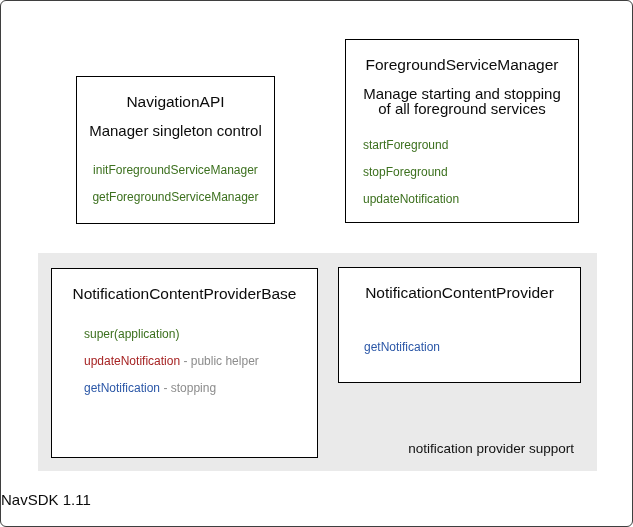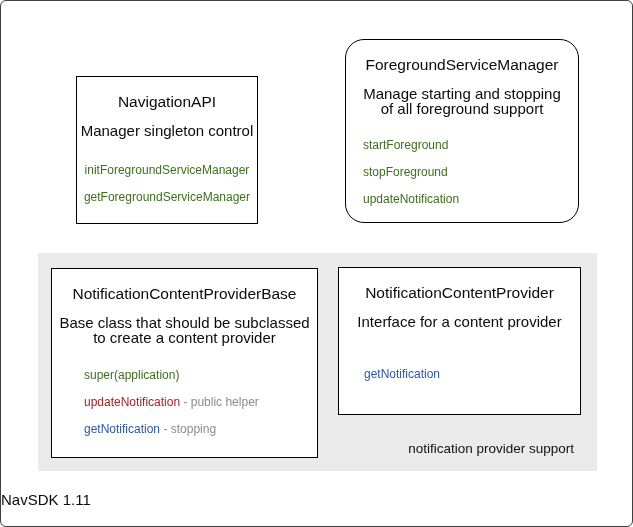--- a/index.html
+++ b/index.html
@@ -34,24 +34,24 @@
     font-size: 13.5px;
     color: #111111;
     white-space: nowrap;
   }
   .box {
     position: absolute;
     box-sizing: border-box;
     background: #ffffff;
     border: 1px solid #000000;
   }
-  .box-navigation-api   { left: 75px;  top: 75px;  width: 182px; height: 148px; }
-  .box-fsm              { left: 344px; top: 38px;  width: 234px; height: 184px; border-radius: 19px; }
+  .box-navigation-api   { left: 75px;  top: 75px;  width: 199px; height: 148px; }
+  .box-fsm              { left: 344px; top: 38px;  width: 234px; height: 184px; }
   .box-ncpb             { left: 50px;  top: 267px; width: 267px; height: 190px; border-width: 1.5px; }
-  .box-ncp              { left: 337px; top: 266px; width: 243px; height: 148px; }
+  .box-ncp              { left: 337px; top: 266px; width: 243px; height: 116px; }
 
   .box .title {
     padding-top: 15px;
     text-align: center;
     font-size: 15.5px;
     line-height: 20px;
     color: #0b0b0b;
     white-space: nowrap;
   }
   .box .desc {
@@ -109,61 +109,54 @@
       <div class="method-row">
         <span class="c-green">getForegroundServiceManager</span>
       </div>
     </div>
   </div>
 
   <div class="box box-fsm">
     <div class="title">ForegroundServiceManager</div>
     <div class="desc">
       <div>Manage starting and stopping</div>
-      <div>of all foreground support</div>
+      <div>of all foreground services</div>
     </div>
     <div class="methods">
       <div class="method-row">
         <span class="c-green">startForeground</span>
       </div>
       <div class="method-row">
         <span class="c-green">stopForeground</span>
       </div>
       <div class="method-row">
         <span class="c-green">updateNotification</span>
       </div>
     </div>
   </div>
 
   <div class="box box-ncpb">
     <div class="title">NotificationContentProviderBase</div>
-    <div class="desc">
-      <div>Base class that should be subclassed</div>
-      <div>to create a content provider</div>
-    </div>
     <div class="methods">
       <div class="method-row">
         <span class="c-green">super(application)</span>
       </div>
       <div class="method-row">
         <span class="c-red">updateNotification</span>
         <span class="suffix">- public helper</span>
       </div>
       <div class="method-row">
         <span class="c-blue">getNotification</span>
         <span class="suffix">- stopping</span>
       </div>
     </div>
   </div>
 
   <div class="box box-ncp">
     <div class="title">NotificationContentProvider</div>
-    <div class="desc">
-      <div>Interface for a content provider</div>
-    </div>
     <div class="methods">
       <div class="method-row">
         <span class="c-blue">getNotification</span>
       </div>
     </div>
   </div>
 
   <div class="caption">NavSDK 1.11</div>
 
 </div>

